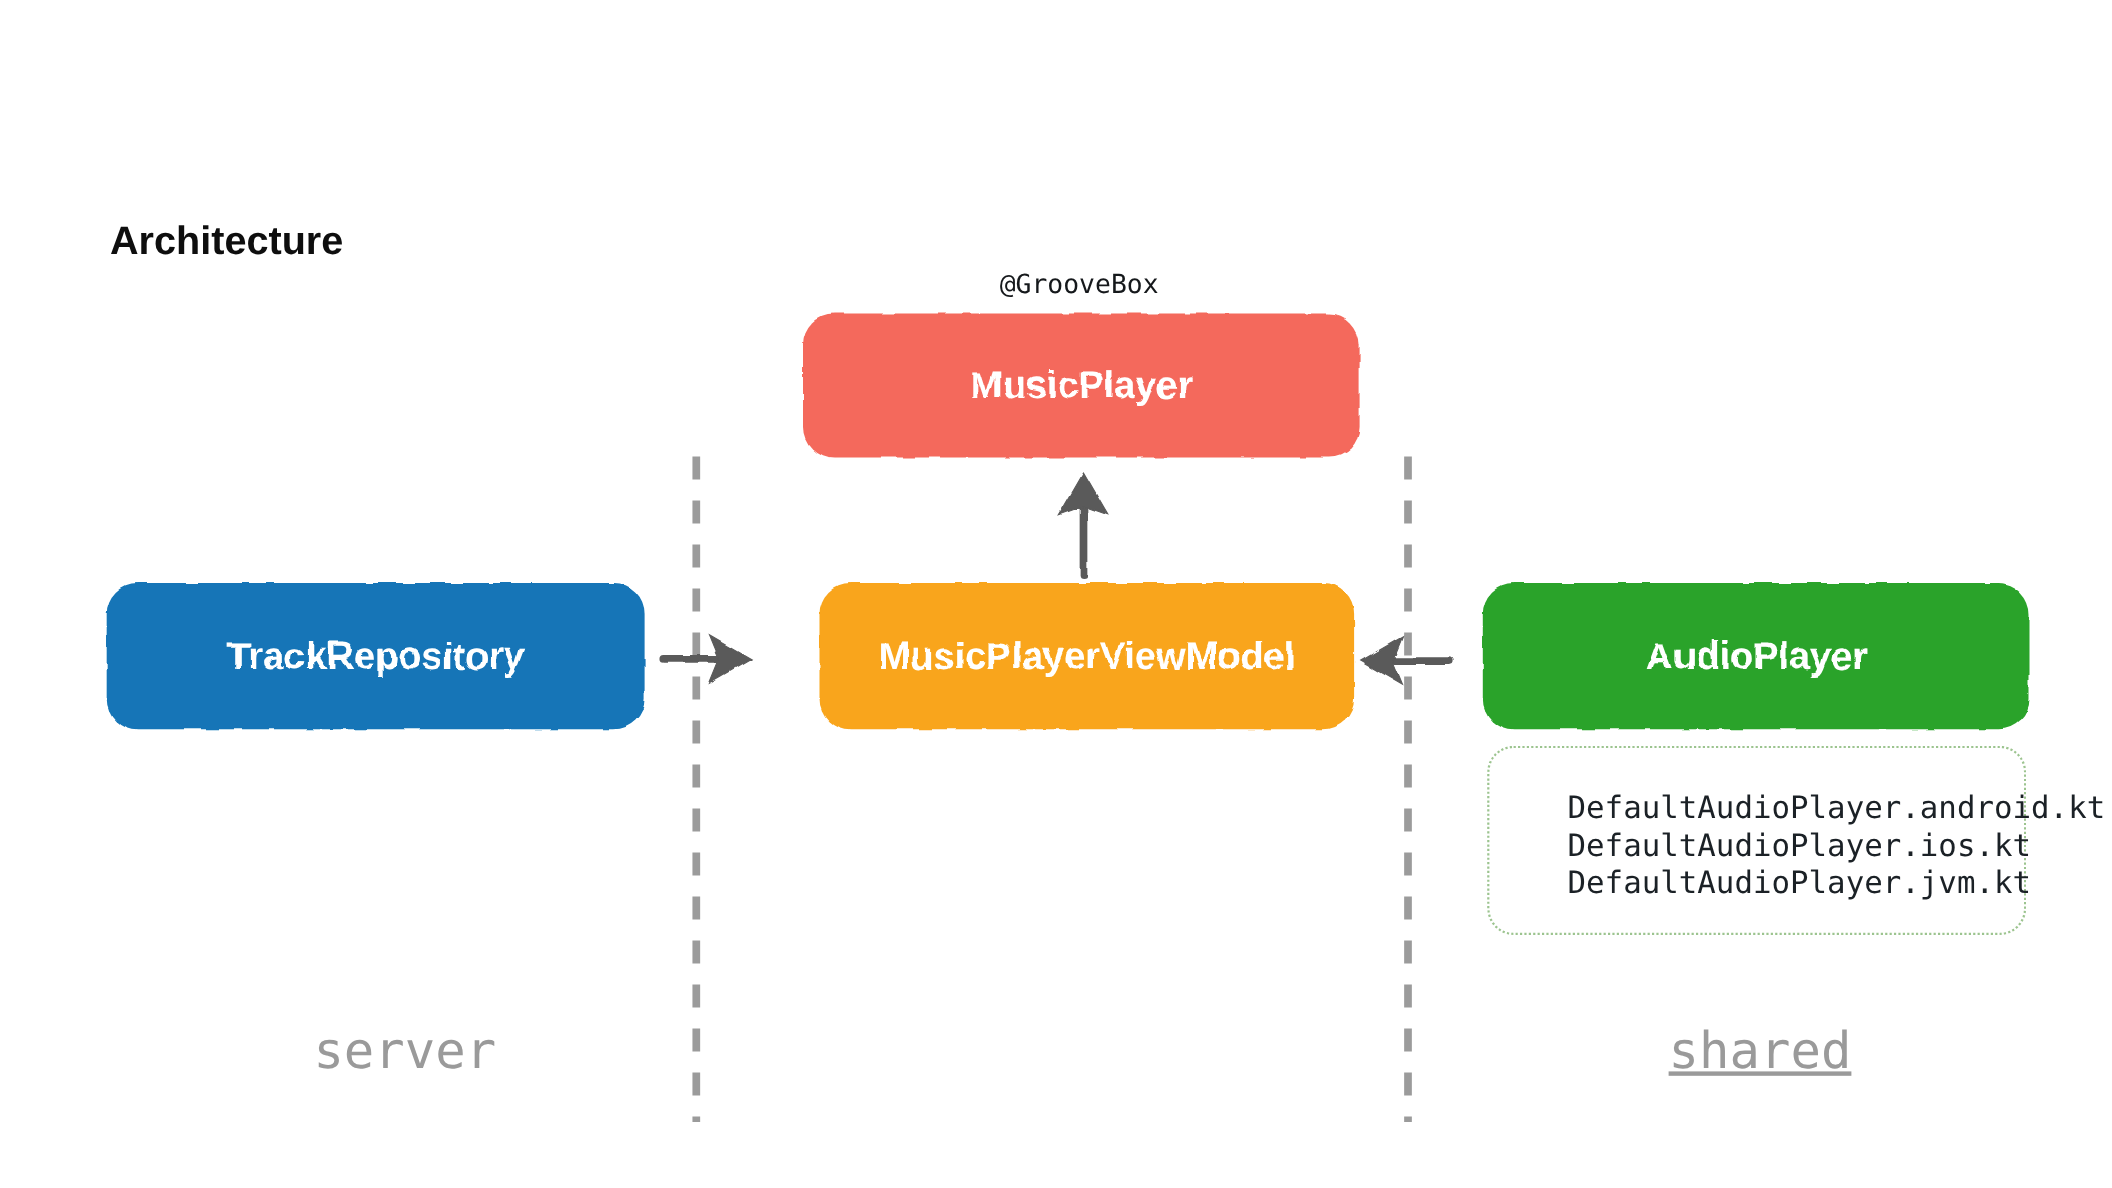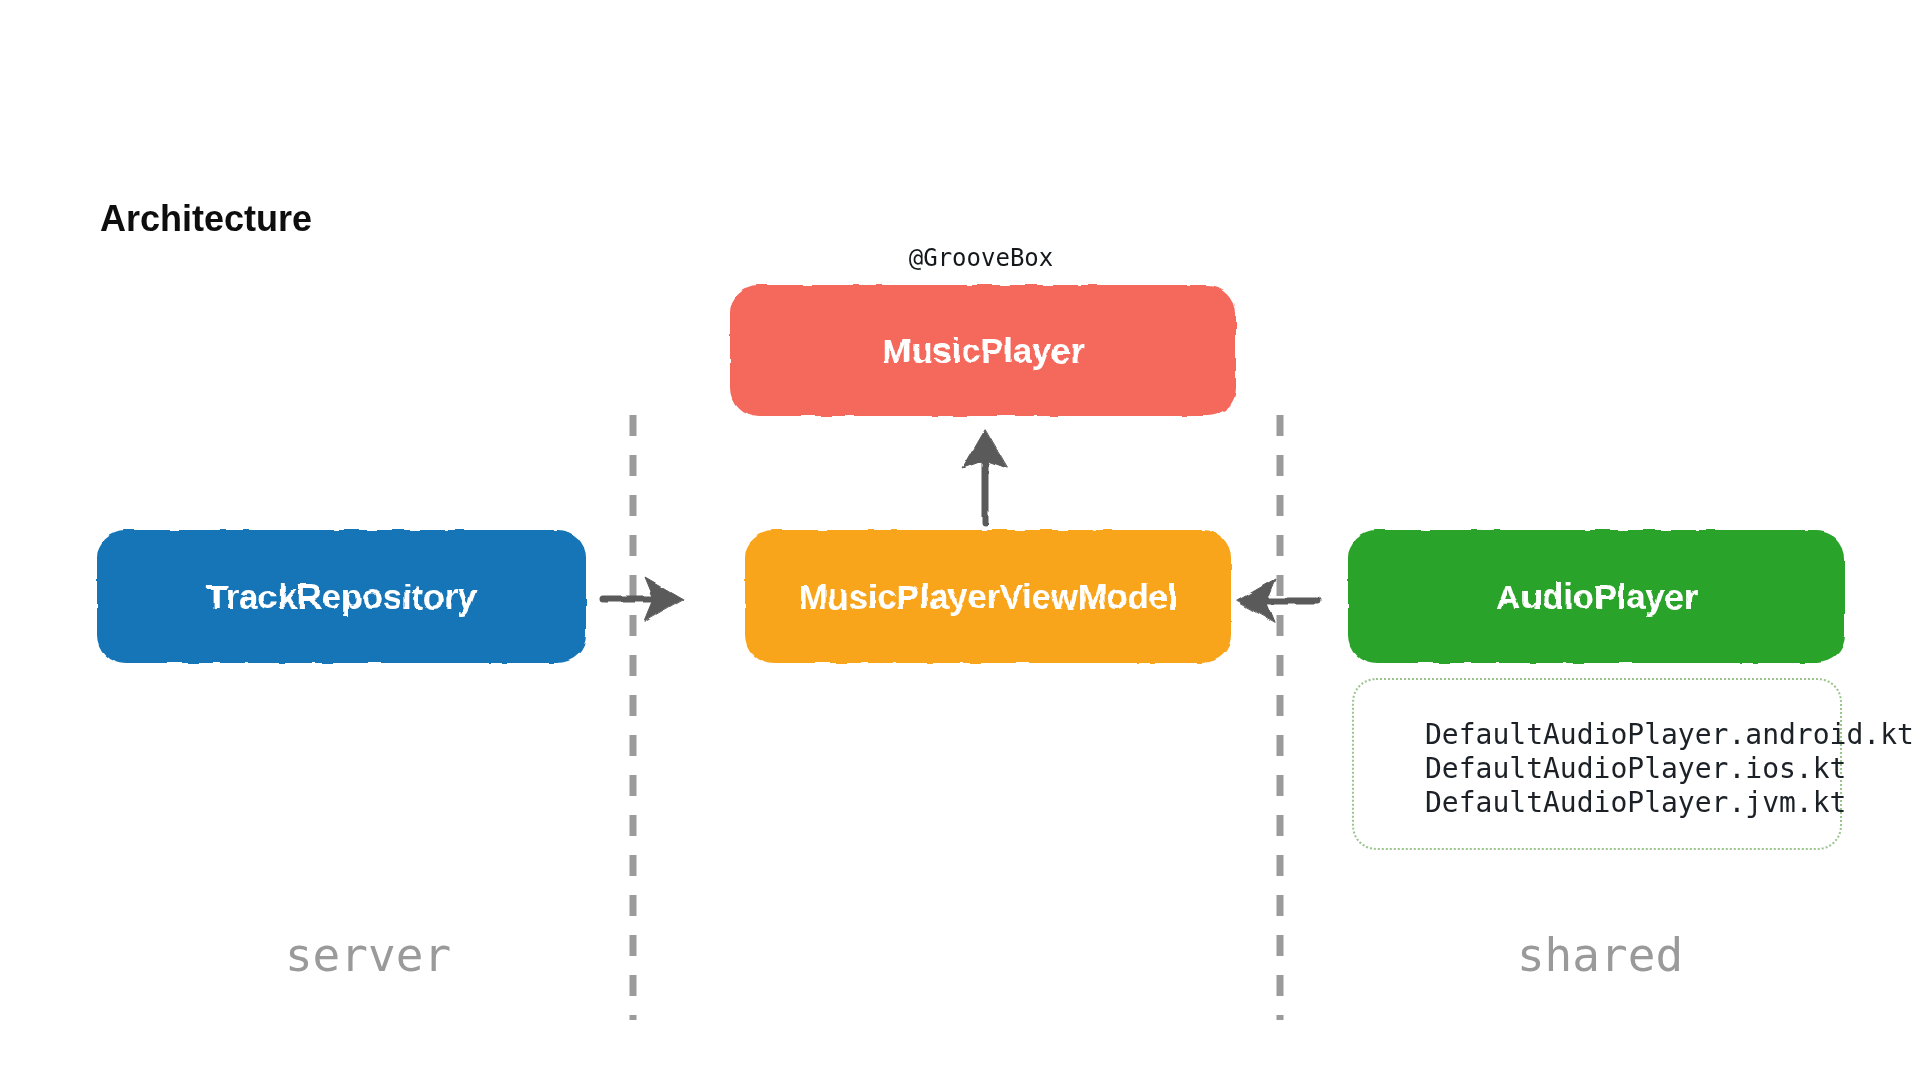--- a/index.html
+++ b/index.html
@@ -36,21 +36,21 @@
   .file-line {
     font-family:"DejaVu Sans Mono", monospace; font-size:28px; line-height:34px;
     color:#1b2126; white-space:pre;margin-left:45px;
   }
   .section-label {
     position:absolute; top:928px; transform:translateX(-50%);
     font-family:"DejaVu Sans Mono", monospace; font-size:46px; color:#9a9a9a;
   }
   #label-server     { left:356px;margin-left:12px;  }
   #label-composeapp { left:958px;  }
-  #label-shared     { left:1600px; }
+  #label-shared     { left:1600px;text-decoration:underline; }
   #connectors { position:absolute; left:0; top:0; pointer-events:none; }
 </style>
 </head>
 <body>
 
 <div id="stage">
 
   <div class="subtitle">Architecture</div>
 
   <div class="annotation">@GrooveBox</div>

